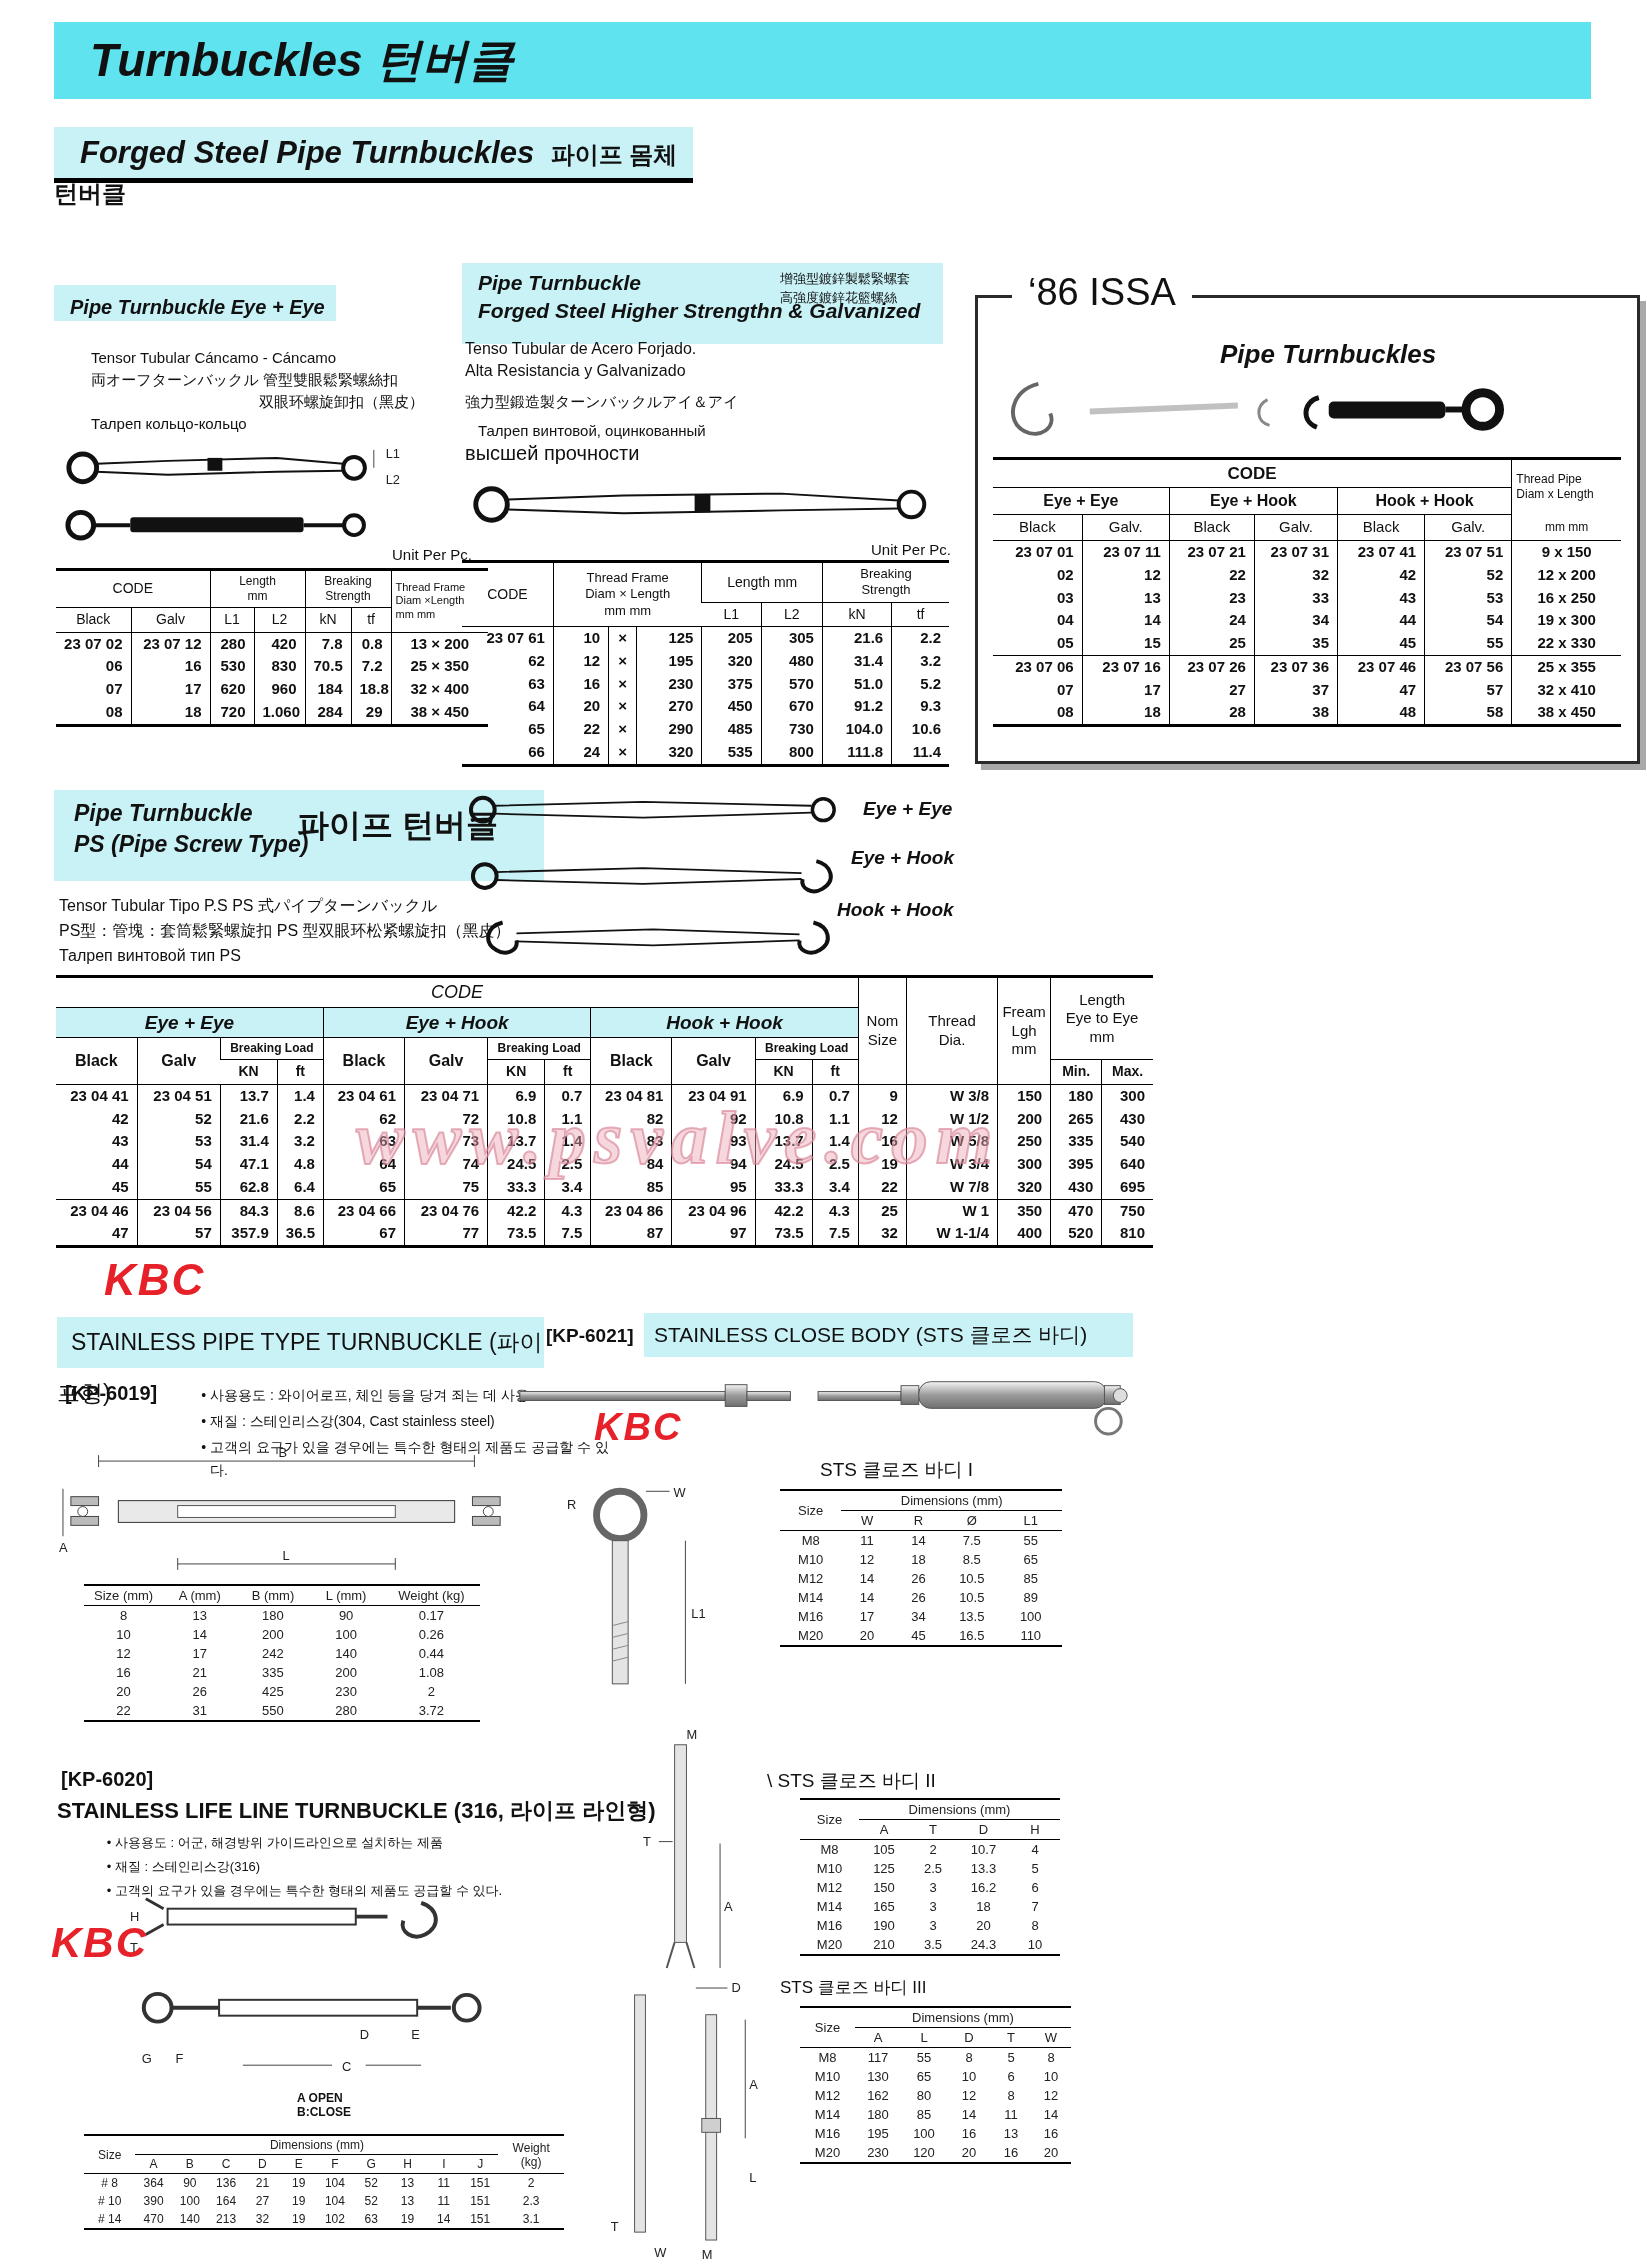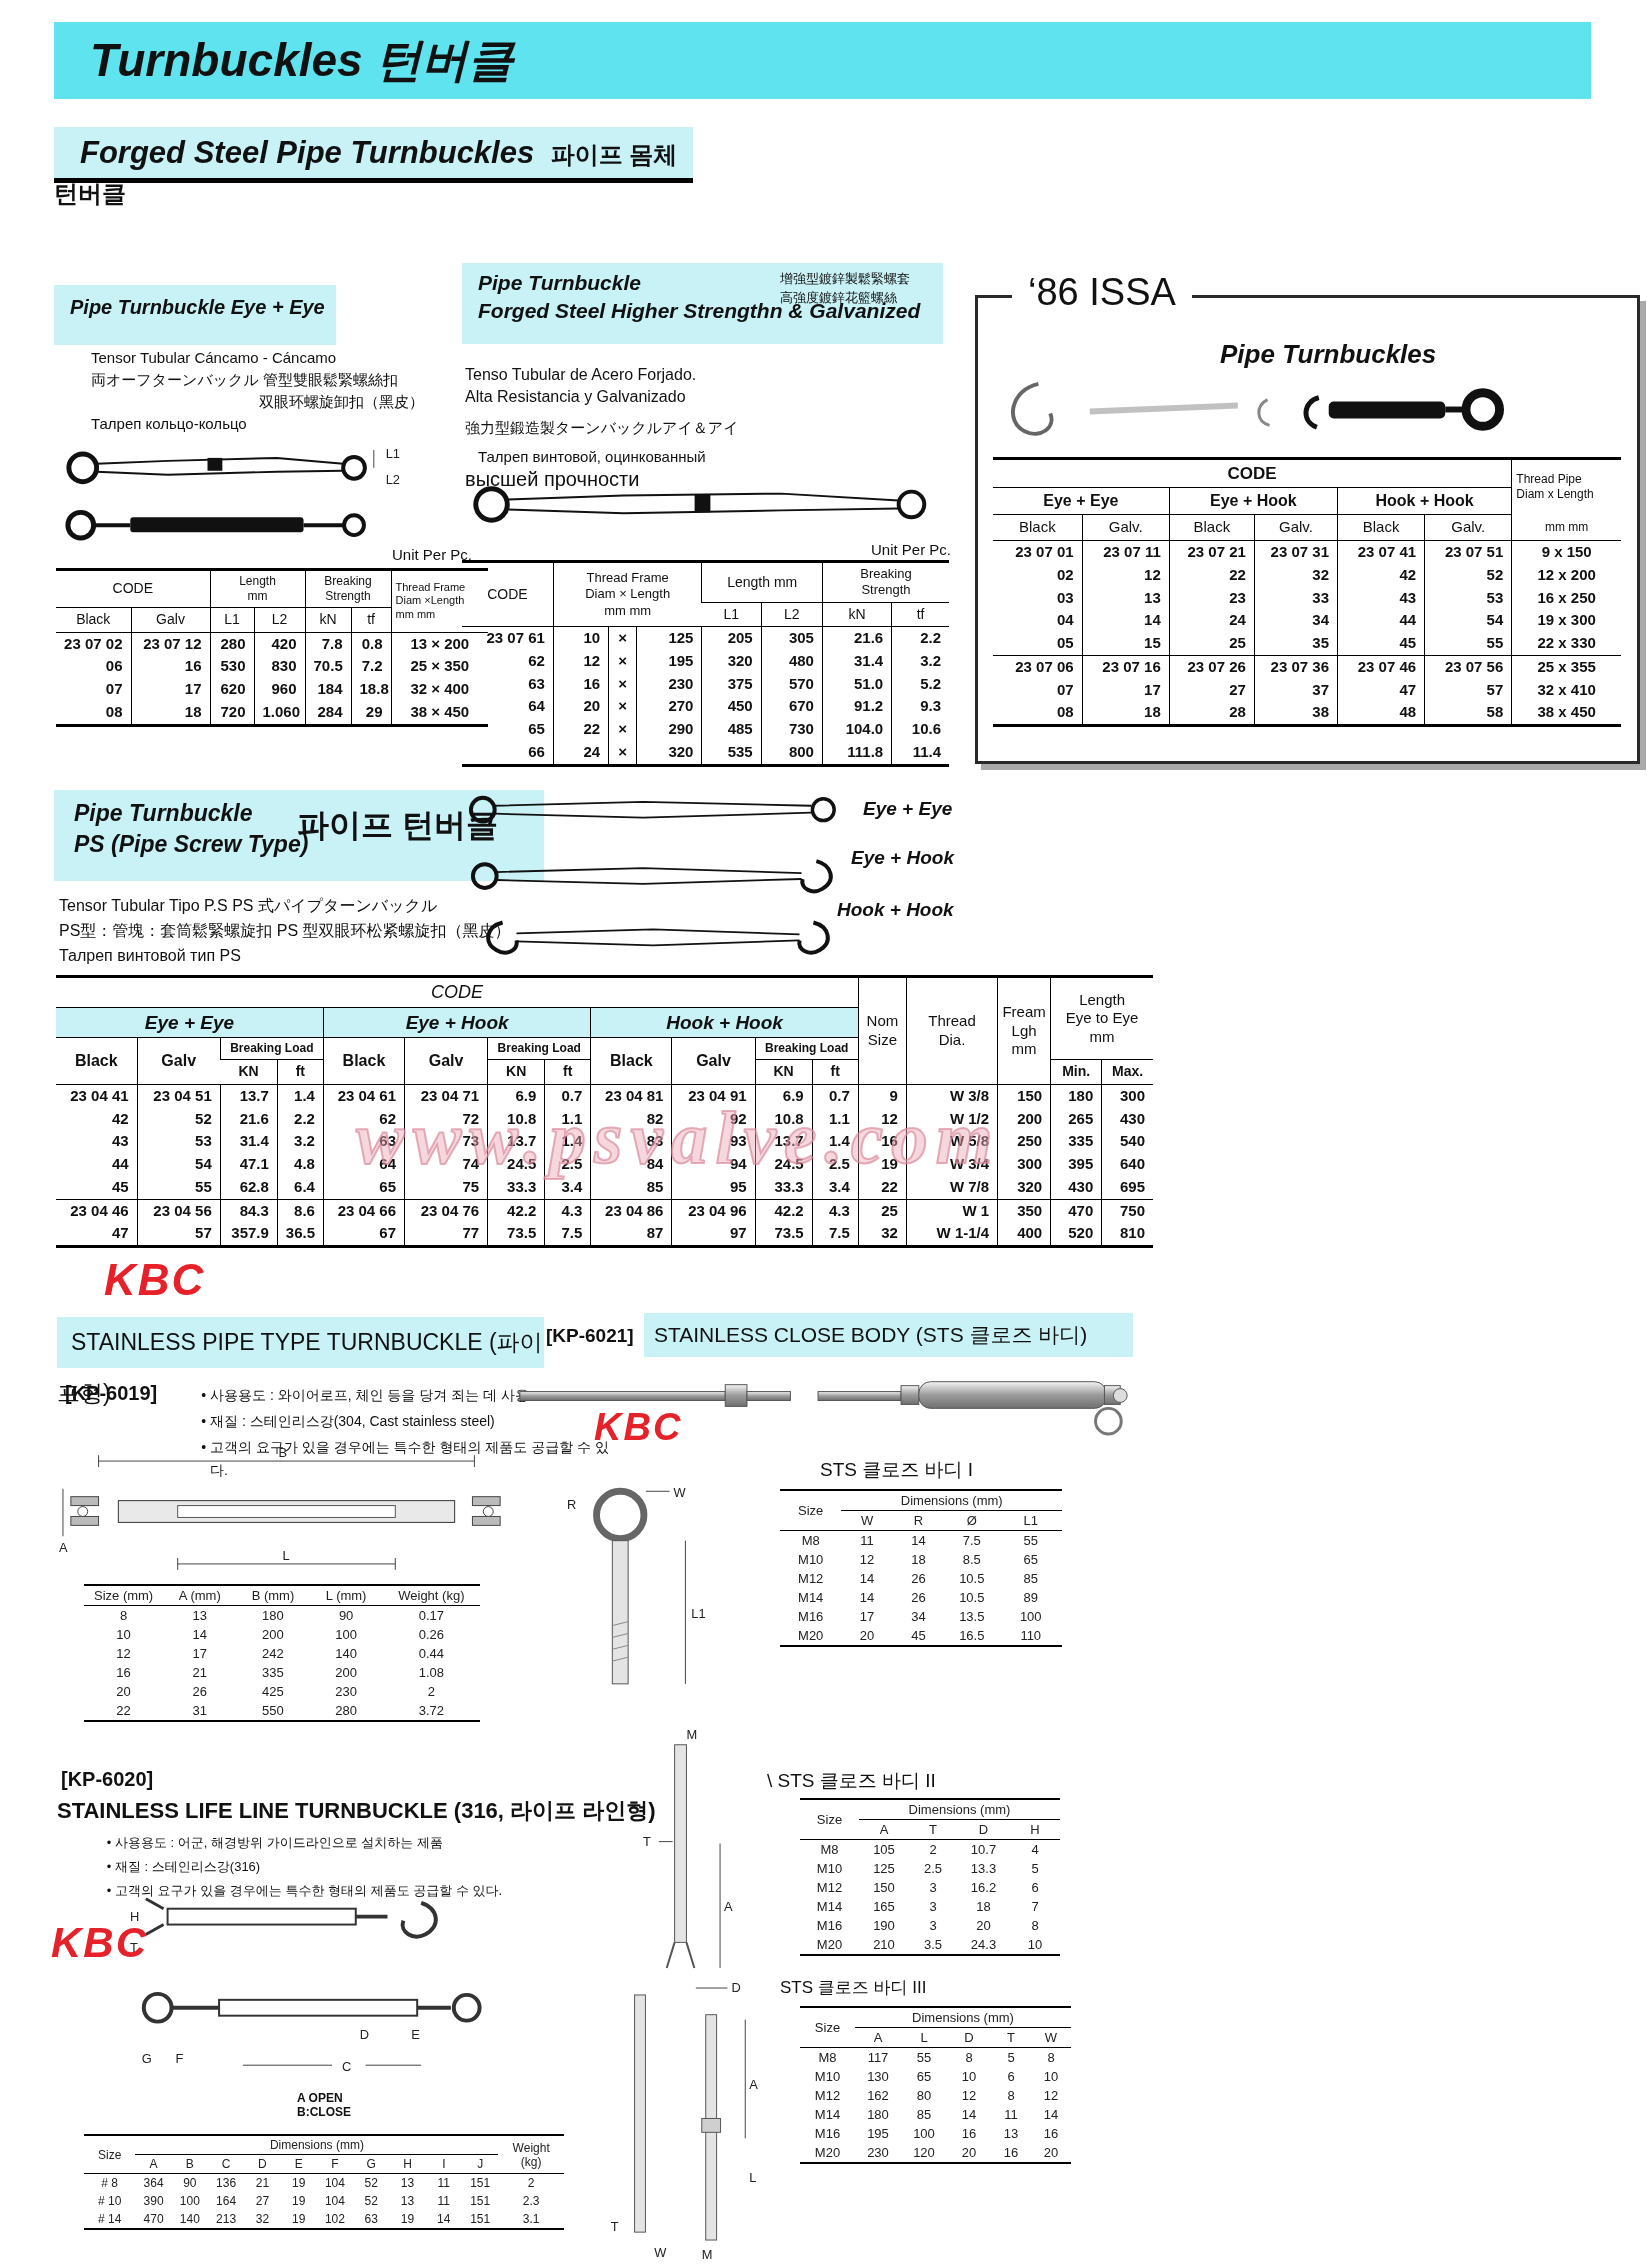--- a/index.html
+++ b/index.html
@@ -50,21 +50,21 @@
     <div class="hit" style="font-size:46px;line-height:77px;padding-left:36px;">Turnbuckles  턴버클</div>
   </div>
 
   <div class="abs band" style="left:54px;top:127px;width:639px;height:51px;">
     <span class="hit" style="font-size:31px;line-height:51px;padding-left:26px;">Forged Steel Pipe Turnbuckles</span>
     <span style="font-size:24px;font-weight:bold;margin-left:12px;">파이프 몸체 턴버클</span>
   </div>
   <div class="abs" style="left:54px;top:178px;width:639px;height:5px;background:#000;"></div>
 
 
-  <div class="abs band" style="left:54px;top:285px;width:282px;height:60px;">
+  <div class="abs band" style="left:54px;top:285px;width:282px;height:36px;">
     <span class="hit" style="font-size:20px;line-height:44px;padding-left:16px;">Pipe Turnbuckle  Eye + Eye</span>
   </div>
   <div class="abs" style="left:91px;top:347px;font-size:15px;line-height:22px;">
     <span class="langline">Tensor Tubular Cáncamo - Cáncamo</span>
     <span class="langline">両オーフターンバックル        管型雙眼鬆緊螺絲扣</span>
     <span class="langline" style="padding-left:168px;">双眼环螺旋卸扣（黑皮）</span>
     <span class="langline">Талреп кольцо-кольцо</span>
   </div>
 
   <svg class="abs" style="left:59px;top:442px;" width="396" height="111" viewBox="0 0 400 112">
@@ -156,21 +156,21 @@
   </table>
 
   <div class="abs band" style="left:462px;top:263px;width:481px;height:81px;">
     <div class="hit" style="font-size:21px;padding:8px 0 0 16px;">Pipe Turnbuckle</div>
     <div class="hit" style="font-size:21px;padding:4px 0 0 16px;">Forged Steel Higher Strengthn &amp; Galvanized</div>
   </div>
   <div class="abs" style="left:780px;top:269px;font-size:13px;line-height:19px;">
     <span class="langline">增強型鍍鋅製鬆緊螺套</span>
     <span class="langline">高強度鍍鋅花籃螺絲</span>
   </div>
-  <div class="abs" style="left:465px;top:364px;font-size:16px;line-height:22px;">
+  <div class="abs" style="left:465px;top:338px;font-size:16px;line-height:22px;">
     <span class="langline">Tenso Tubular de Acero Forjado.</span>
     <span class="langline">Alta Resistancia y Galvanizado</span>
     <span class="langline" style="margin-top:9px;font-size:15px;">強力型鍛造製ターンバックルアイ＆アイ</span>
     <span class="langline" style="margin-top:7px;font-size:15px;margin-left:13px;">Талреп винтовой, оцинкованный</span>
     <span class="langline" style="font-size:20px;">высшей прочности</span>
   </div>
   <svg class="abs" style="left:465px;top:467px;" width="475" height="69" viewBox="0 0 480 70">
     <circle cx="26" cy="38" r="16" fill="none" stroke="#111" stroke-width="5"></circle>
     <circle cx="452" cy="38" r="13" fill="none" stroke="#111" stroke-width="4"></circle>
     <path d="M42,33 L160,29 L320,27 L439,34" fill="none" stroke="#111" stroke-width="2"></path>

